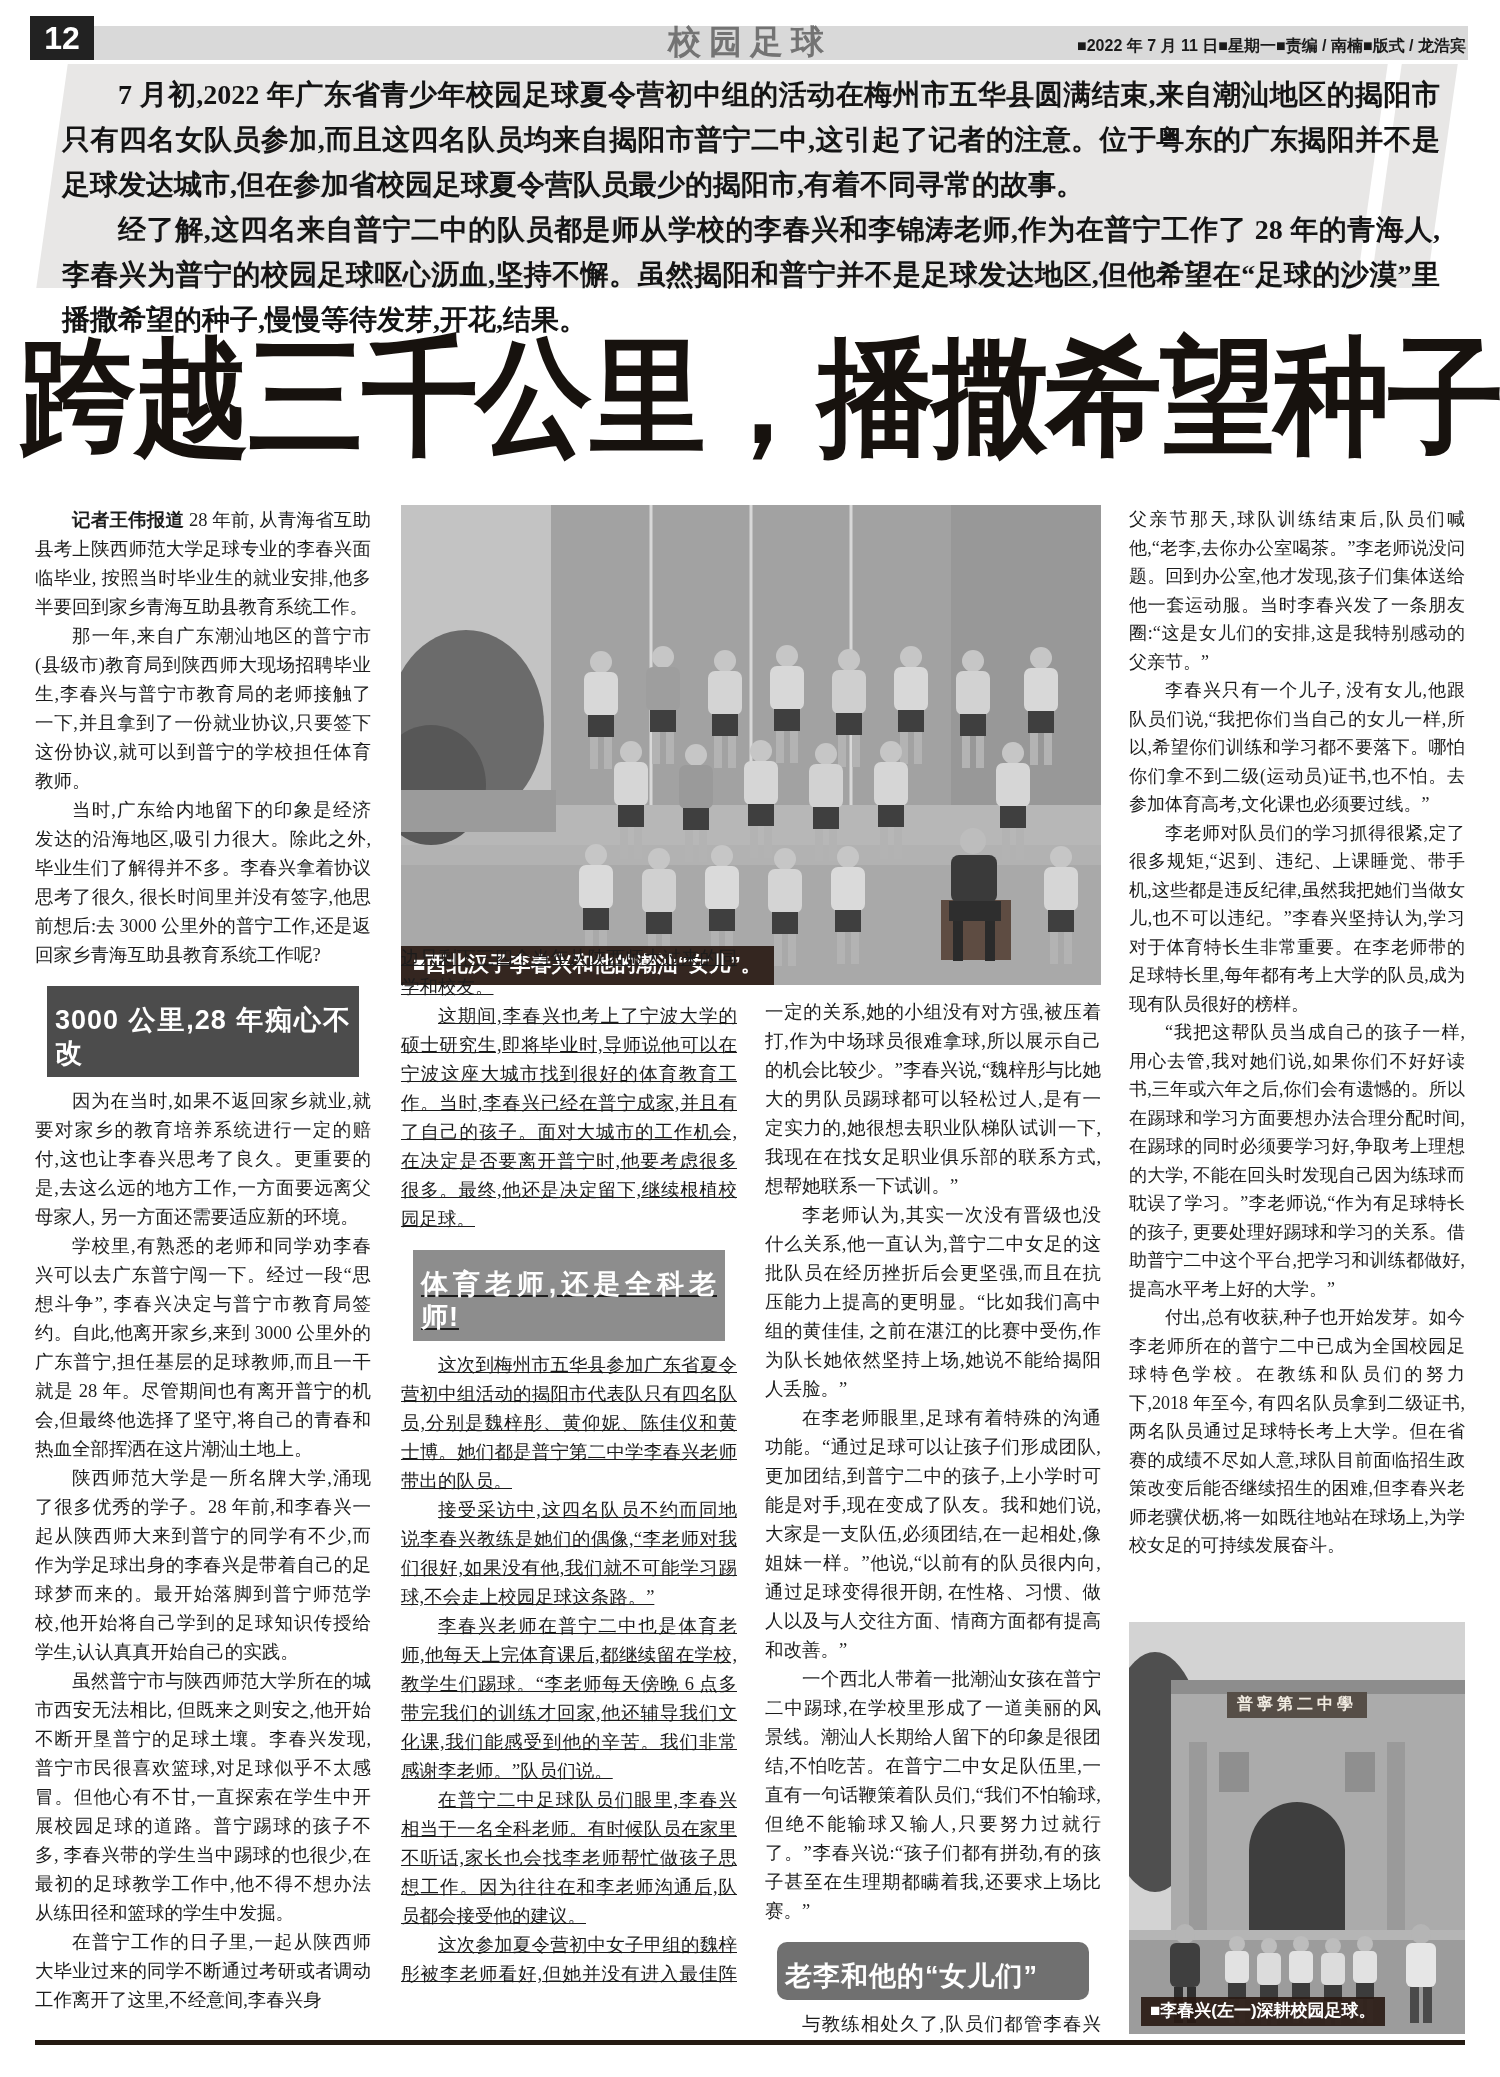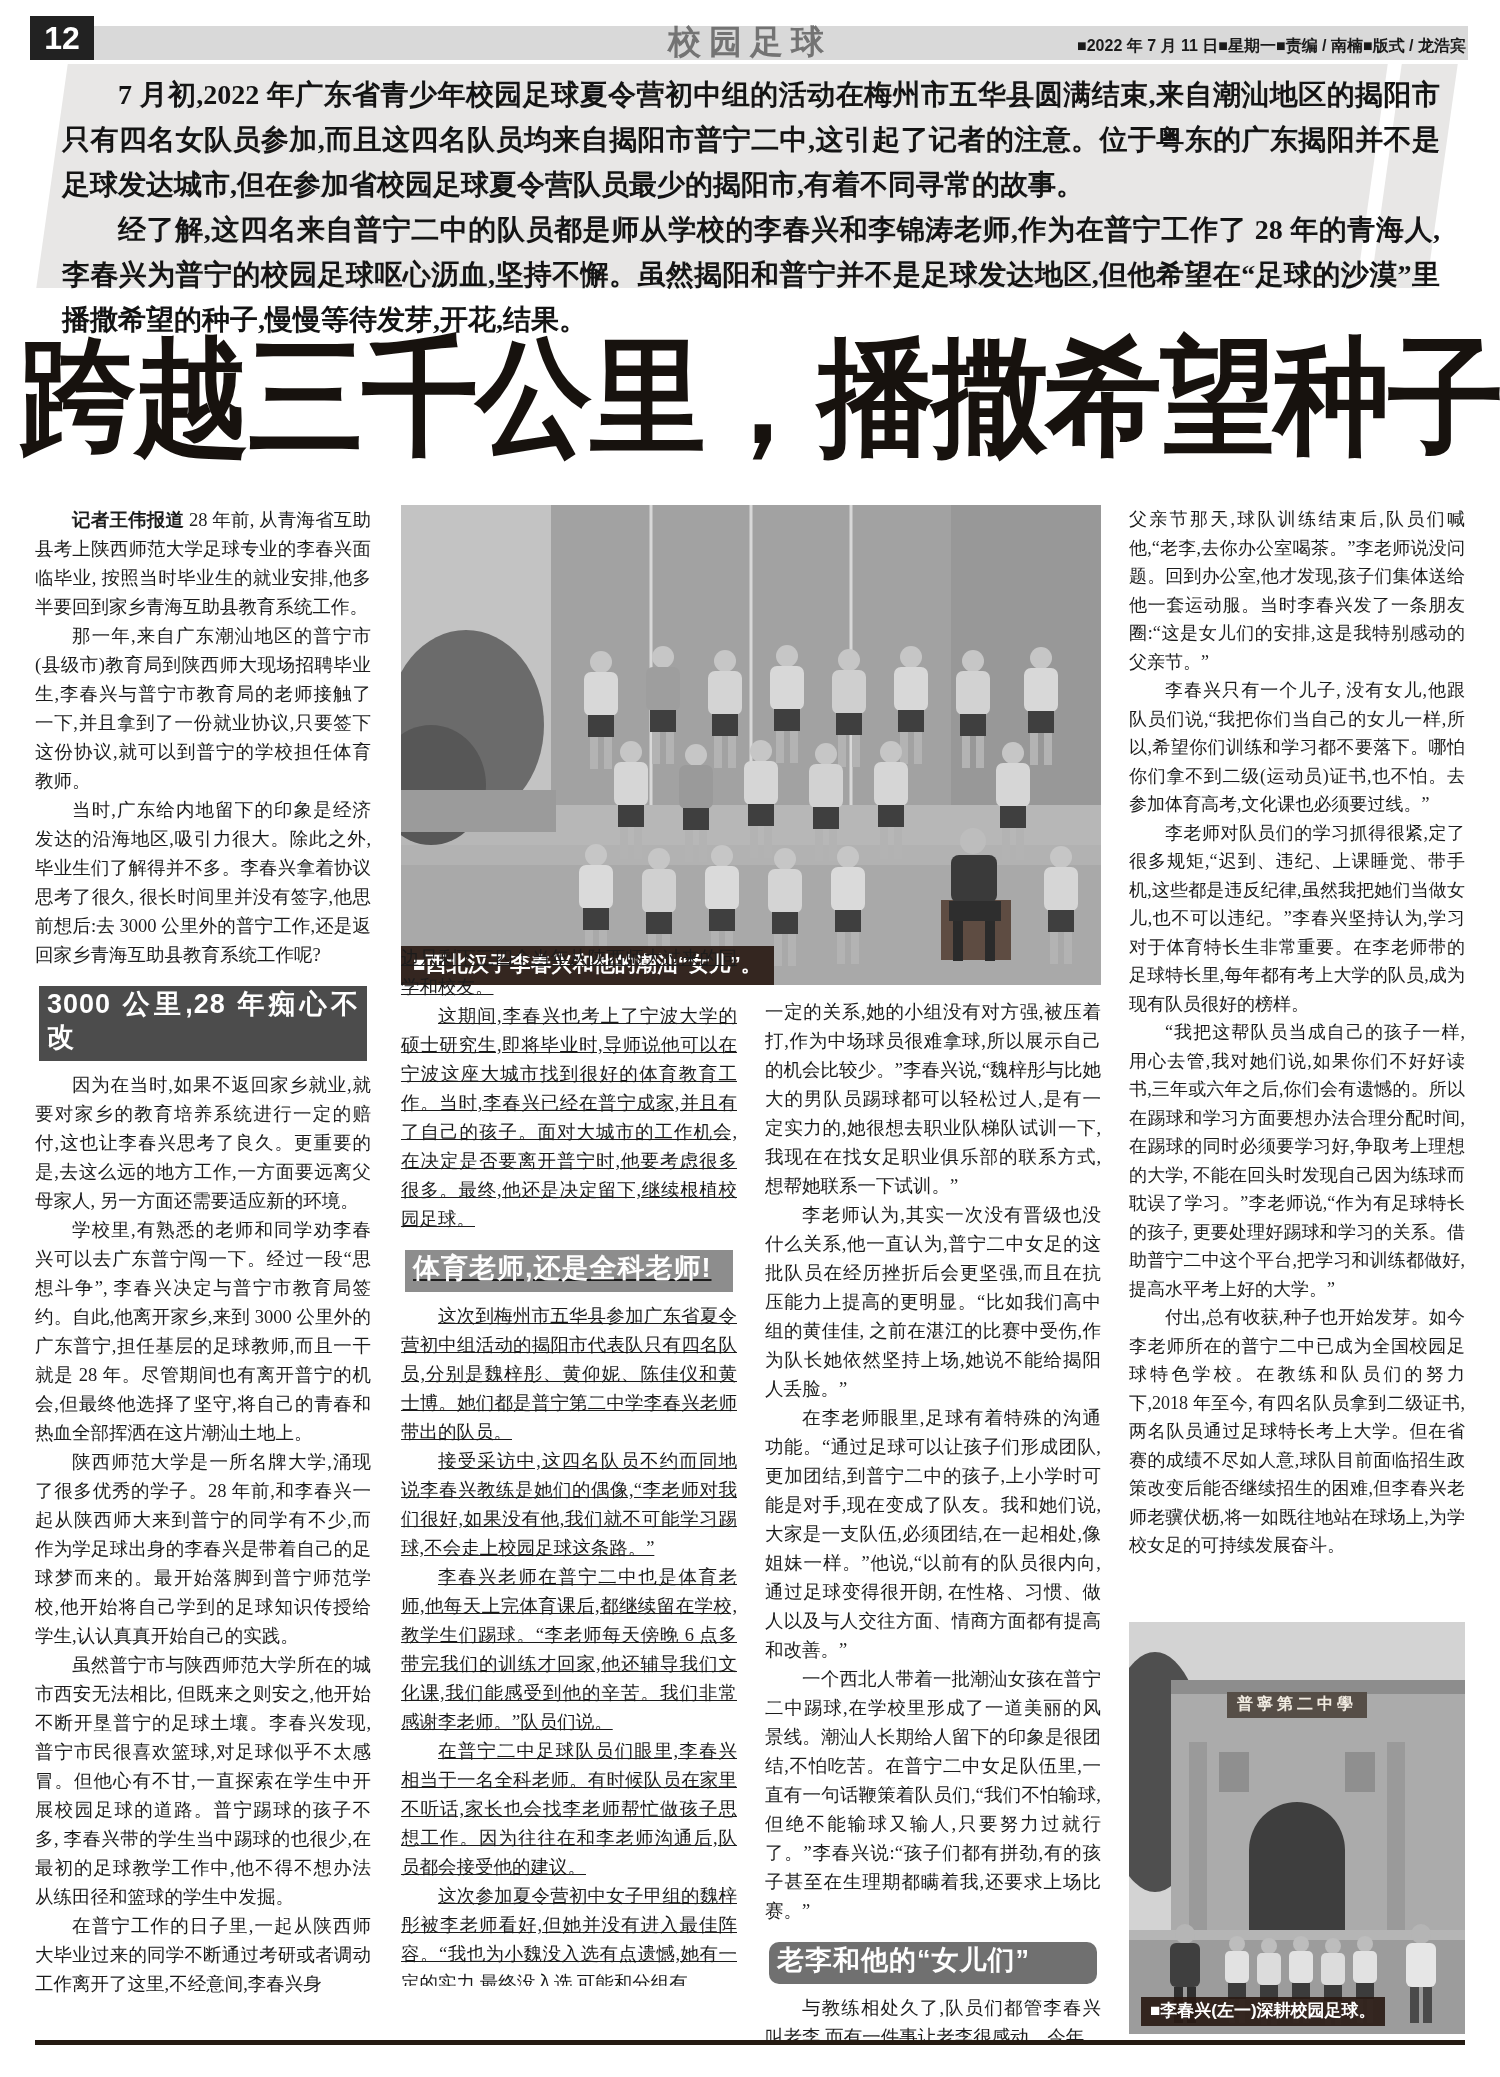--- a/index.html
+++ b/index.html
@@ -31,21 +31,21 @@
   .col{position:absolute;top:505px;width:336px;font-size:18.5px;line-height:29px;
        text-align:justify;color:#1c1c1c;overflow:hidden;}
   .col p{margin:0;text-indent:2em;}
   .col p.cont{text-indent:0;}
   .col1{left:35px;height:1532px;}
   .col2{left:401px;top:944px;height:1042px;text-decoration:underline;}
   .col3{left:765px;top:998px;height:1042px;}
   .col4{left:1129px;height:1115px;font-size:18px;line-height:28.5px;}
   .byline{font-family:"Liberation Sans",sans-serif;font-weight:bold;}
 
-  .subhead{margin:16px 4px 10px;padding:2px 8px 7px;color:#ffffff;
+  .subhead{margin:16px 12px 10px;padding:18px 8px 7px;color:#ffffff;
            font:bold 27px/33px "Liberation Sans",sans-serif;letter-spacing:1px;}
   .sh1{background:#4c4c4c;}
   .sh2{background:#8d8d8d;}
   .sh3{background:#707070;border-radius:10px;}
 
   
   .photo1{position:absolute;left:401px;top:505px;width:700px;height:480px;background:#1d4ed8;overflow:hidden;}
   .photo-cap{position:absolute;left:0;bottom:0;background:rgba(42,27,21,0.92);color:#fff;
              font:bold 21px/26px "Liberation Sans",sans-serif;padding:5px 12px 8px;white-space:nowrap;}
   .photo2{position:absolute;left:1129px;top:1622px;width:336px;height:412px;background:#c0c0c0;overflow:hidden;}

